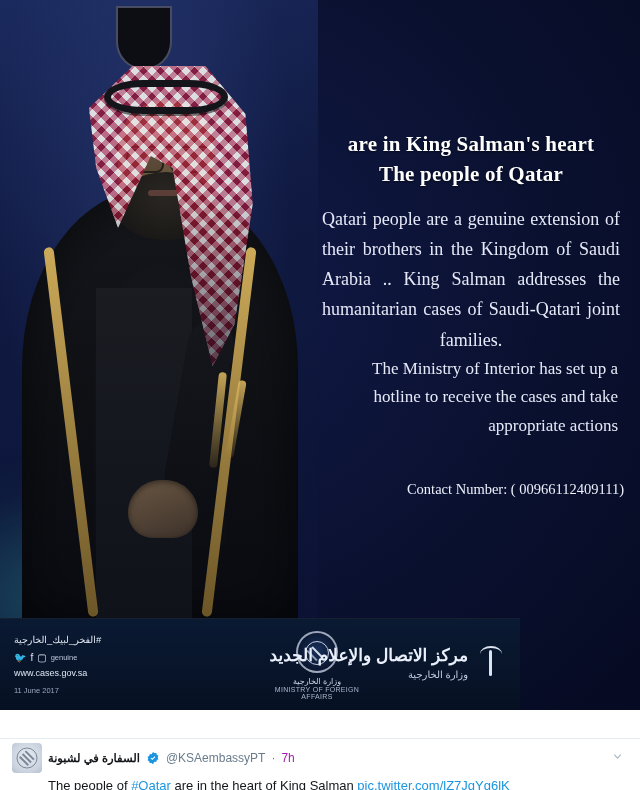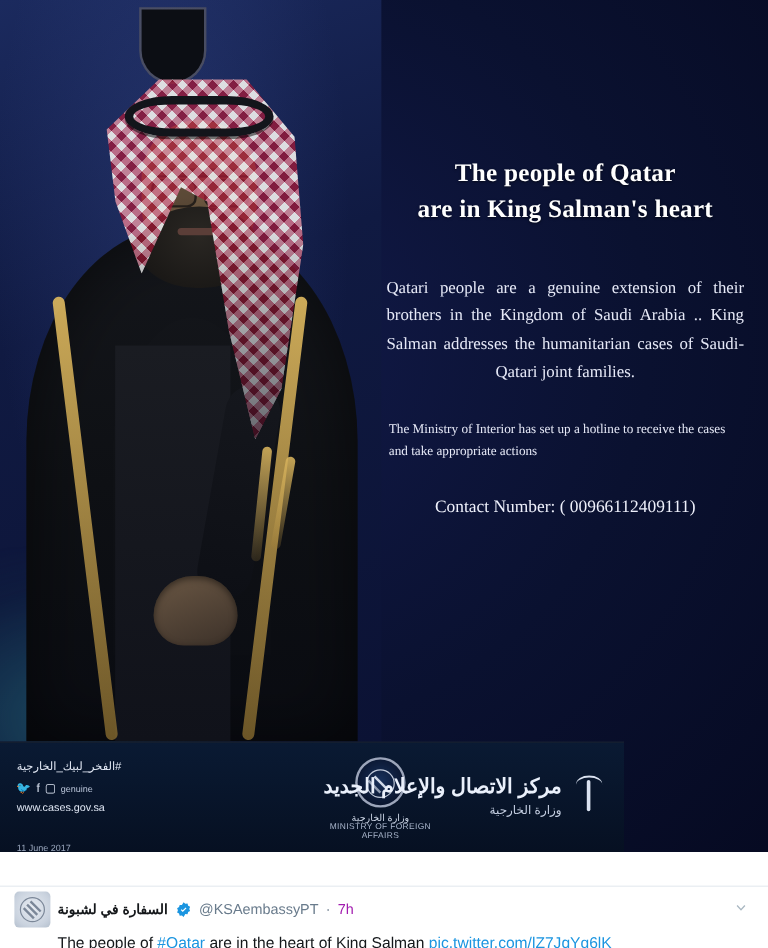--- a/index.html
+++ b/index.html
@@ -236,41 +236,41 @@
   .headline {
     font-size: 21px;
     font-weight: bold;
     line-height: 1.42;
     color: #ffffff;
     letter-spacing: 0.2px;
     text-shadow: 0 1px 2px rgba(0,0,0,0.6);
     padding: 0 2px;
   }
   .body-para {
-    margin-top: 39px;
-    font-size: 14px;
+    margin-top: 14px;
+    font-size: 18px;
     line-height: 1.68;
     color: #e6e9f7;
     text-align: justify;
     text-align-last: center;
     padding: 0 4px;
   }
   .body-para-2 {
-    margin-top: 26px;
-    font-size: 11px;
+    font-size: 17px;
     line-height: 1.68;
     color: #e6e9f7;
-    text-align: left;
+    text-align: right;
     padding: 0 6px;
   }
   .contact {
-    margin-top: 26px;
+    margin-top: 38px;
     font-size: 14.5px;
     line-height: 1.6;
     color: #eef0fb;
+    text-align: right;
   }
 
   
   .gfooter {
     position: absolute;
     left: 0;
     bottom: 0;
     width: 520px;
     height: 92px;
     background: linear-gradient(180deg, #0a1a33 0%, #061022 100%);
@@ -293,21 +293,21 @@
   }
   .social-row {
     display: flex;
     align-items: center;
     gap: 4px;
     margin-bottom: 2px;
   }
   .social-row .glyph { font-size: 10px; color: #dce4f2; }
   .social-row .handle { font-size: 7.5px; color: #b9c4d8; }
   .url { font-size: 9px; color: #dfe6f3; }
-  .date { font-size: 7.5px; color: #9aa7bd; margin-top: 20px; }
+  .date { font-size: 7.5px; color: #9aa7bd; margin-top: 4px; }
 
   .gfooter .center {
     position: absolute;
     left: 262px;
     top: 12px;
     width: 110px;
     text-align: center;
     color: #d7deec;
   }
   .emblem {
@@ -489,22 +489,22 @@
       <div class="brow"></div>
       <div class="mouth"></div>
       <div class="glasses"></div>
       <div class="ghutra"></div>
       <div class="ghutra-shadow"></div>
       <div class="igal"></div>
     </div>
 
     <div class="copy">
       <div class="headline">
+        <div>are in King Salman's heart</div>
         <div>The people of Qatar</div>
-        <div>are in King Salman's heart</div>
       </div>
       <div class="body-para">Qatari people are a genuine extension of their brothers in the Kingdom of Saudi Arabia .. King Salman addresses the humanitarian cases of Saudi-Qatari joint families.</div>
       <div class="body-para-2">The Ministry of Interior has set up a hotline to receive the cases and take appropriate actions</div>
       <div class="contact">Contact Number: ( 00966112409111)</div>
     </div>
 
     <div class="gfooter">
 
       <div class="left">
         <div class="hashtag-ar">#الفخر_لبيك_الخارجية</div>

